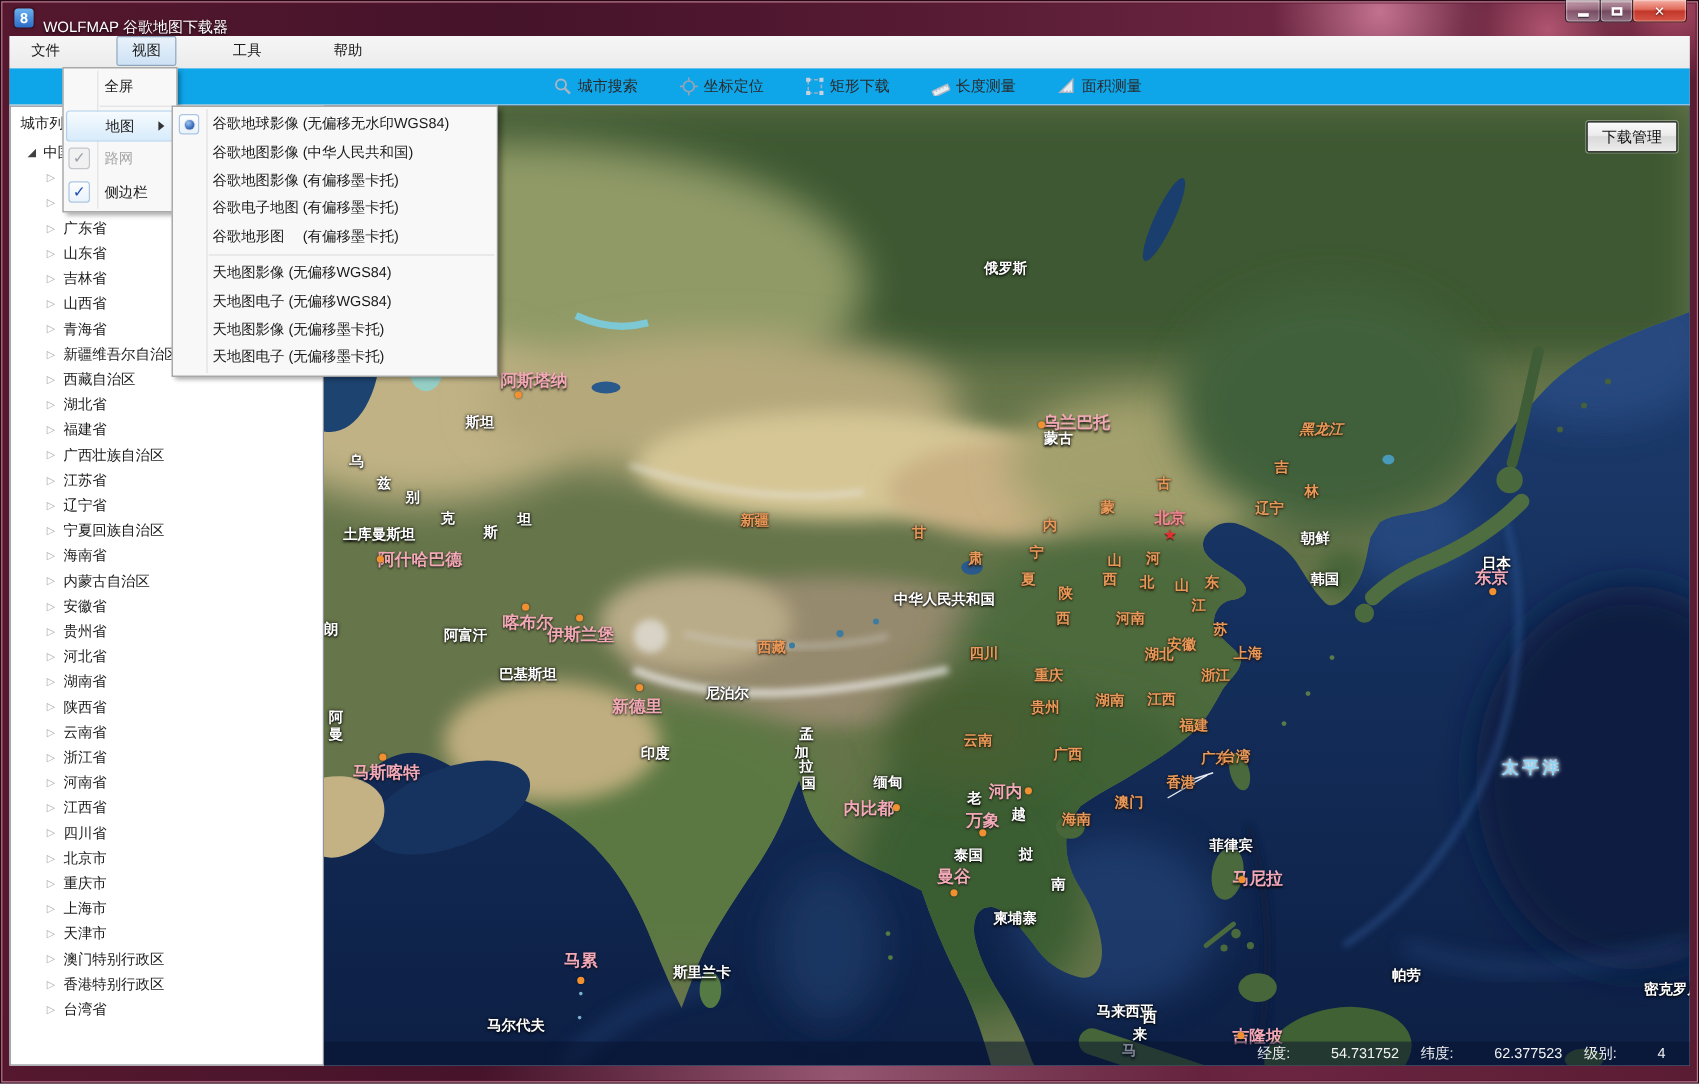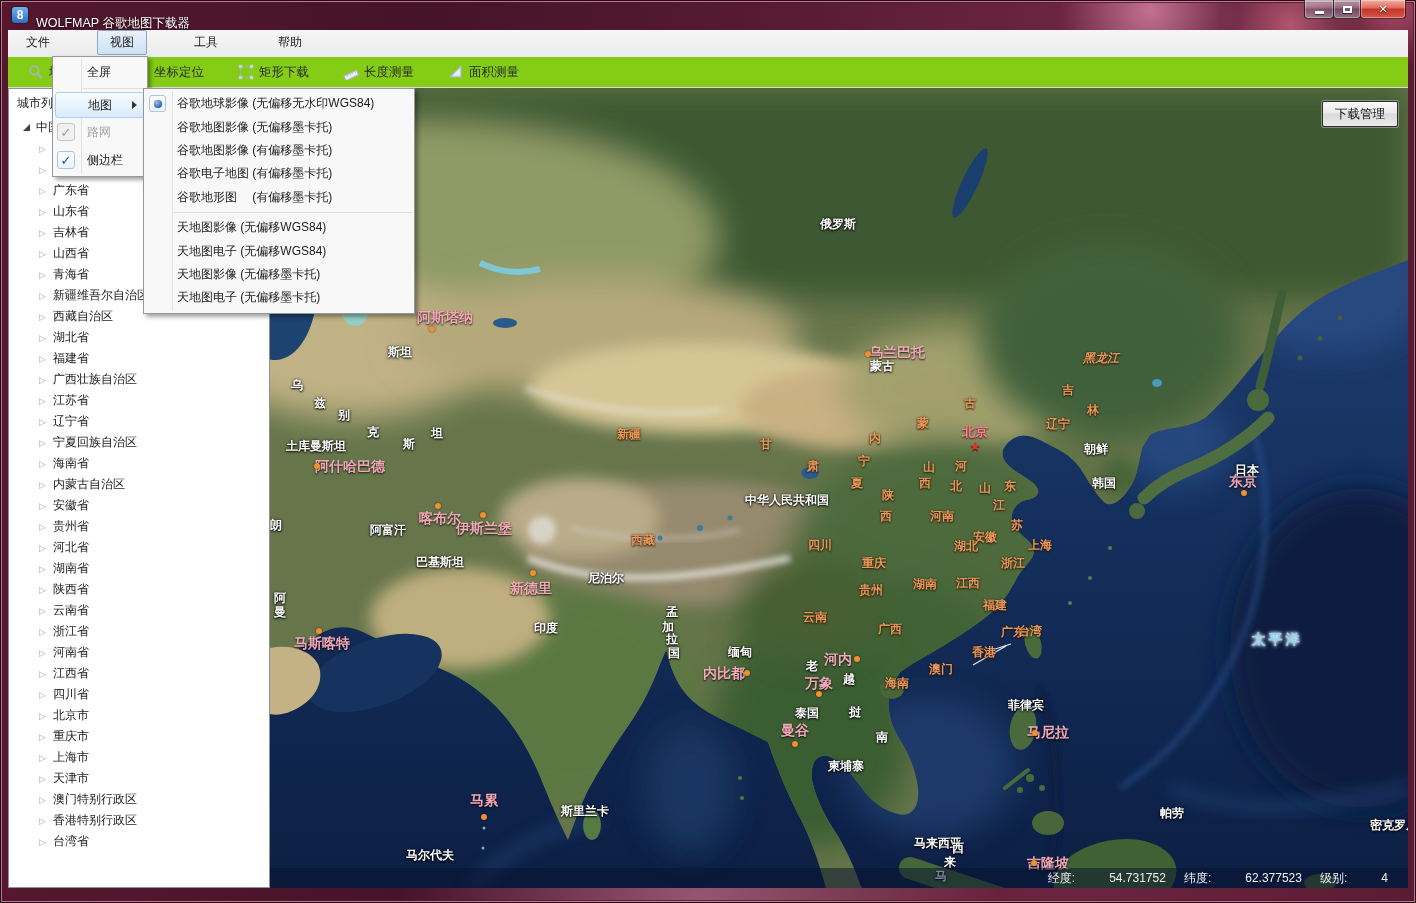--- a/index.html
+++ b/index.html
@@ -30,21 +30,21 @@
   .glyph-close{ color:#fff; font-size:11px; font-weight:bold; text-shadow:0 1px 2px rgba(0,0,0,.7); }
 
   .content{ position:absolute; left:8px; top:30px; right:8px; bottom:15px; background:#f0f0f0; display:flex; flex-direction:column; }
 
   
   .menubar{ height:27px; display:flex; align-items:flex-start; padding-left:4px; background:linear-gradient(#f6f6f6,#ebebeb);gap:32px; }
   .mb-item{ padding:3px 12px; margin:0 1px; color:#1a1a1a; border:1px solid transparent; border-radius:2px; }
   .mb-item.active{ border-color:#8da6c0; background:linear-gradient(#e9f2fb,#cde2f5); }
 
   
-  .toolbar{ height:31px; display:flex; align-items:center; padding-left:10px; background:#84cc16; border-bottom:1px solid #dcdcdc; }
+  .toolbar{ height:31px; display:flex; align-items:center; padding-left:10px; background:#0ea5e9; border-bottom:1px solid #dcdcdc;justify-content:center; }
   .tb-btn{ display:flex; align-items:center; gap:5px; padding:4px 9px; margin-right:14px; color:#2a2a2a; border:1px solid transparent; border-radius:2px; background:transparent; font-size:12.5px; }
   .tb-btn svg{ display:block; }
 
   
   .workspace{ flex:1; display:flex; min-height:0; }
   .sidebar{ width:262px; background:#fff; border:1px solid #8e949c; overflow:hidden; padding:6px 0 0 6px; position:relative; }
   .sb-header{ height:22px; color:#1a1a1a; padding-left:2px; }
   .tree-row{ height:21px; display:flex; align-items:center; color:#1a1a1a; white-space:nowrap; }
   .tree-root{ padding-left:8px; }
   .tree-child{ padding-left:24px; }
@@ -575,21 +575,21 @@
       </div>
     </div>
   <div class="menu-panel submenu" id="submenu">
       <div class="sm-row">
         <div class="radio-box">
           <div class="radio-dot"></div>
         </div>
         <div>谷歌地球影像 (无偏移无水印WGS84)</div>
       </div>
       <div class="sm-row">
-        <div>谷歌地图影像 (无偏移墨卡托)</div>
+        <div>谷歌地图影像 (中华人民共和国)</div>
       </div>
       <div class="sm-row">
         <div>谷歌地图影像 (有偏移墨卡托)</div>
       </div>
       <div class="sm-row">
         <div>谷歌电子地图 (有偏移墨卡托)</div>
       </div>
       <div class="sm-row">
         <div>谷歌地形图　 (有偏移墨卡托)</div>
       </div>

